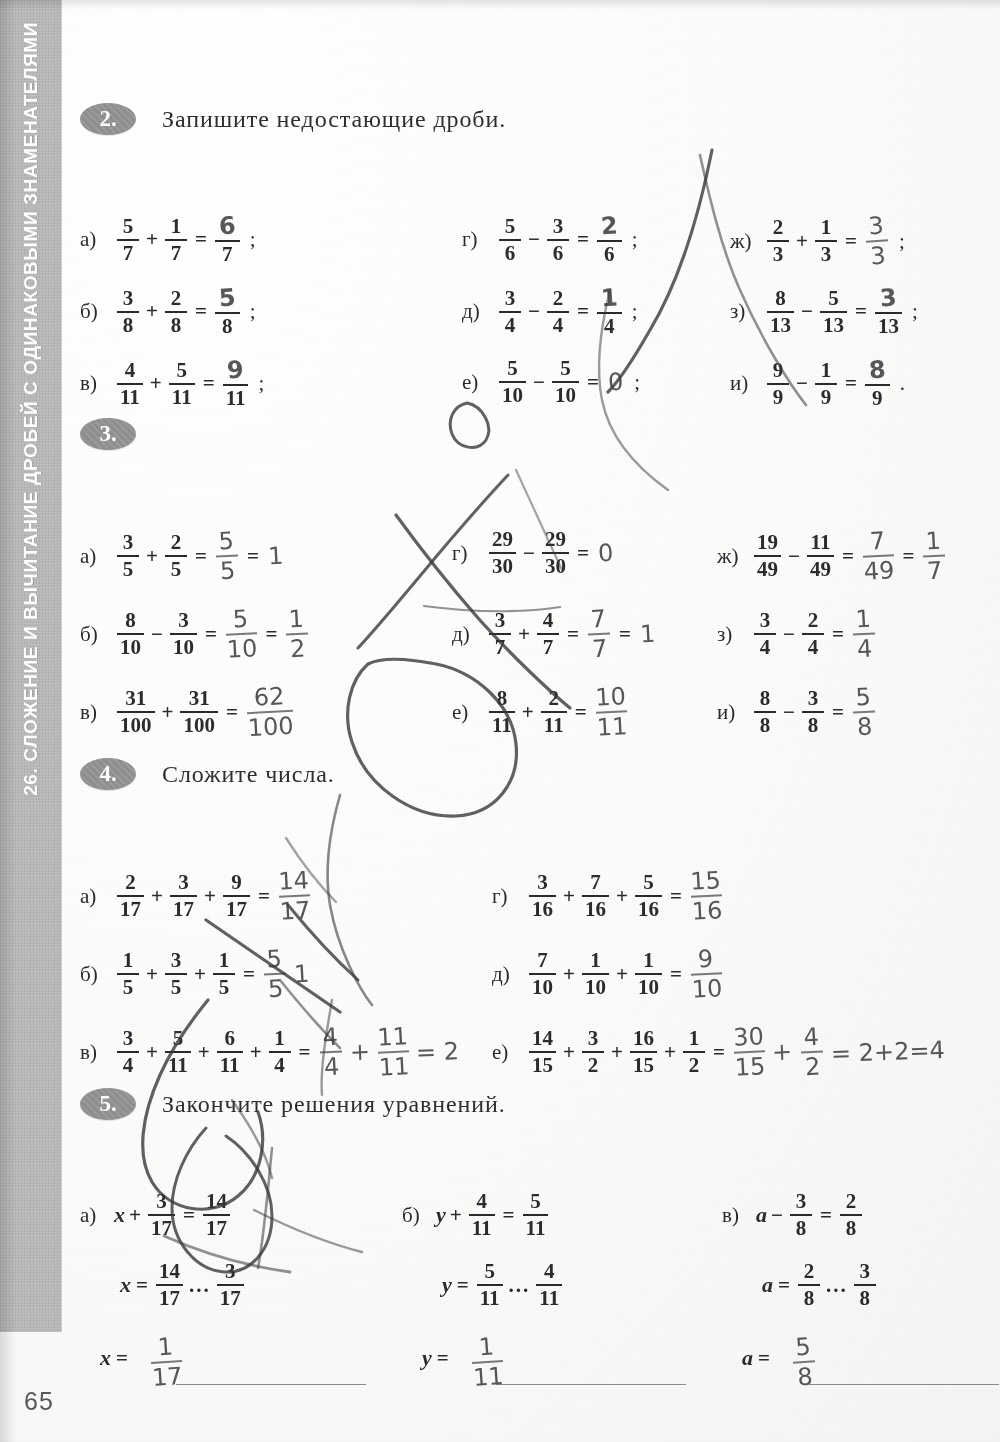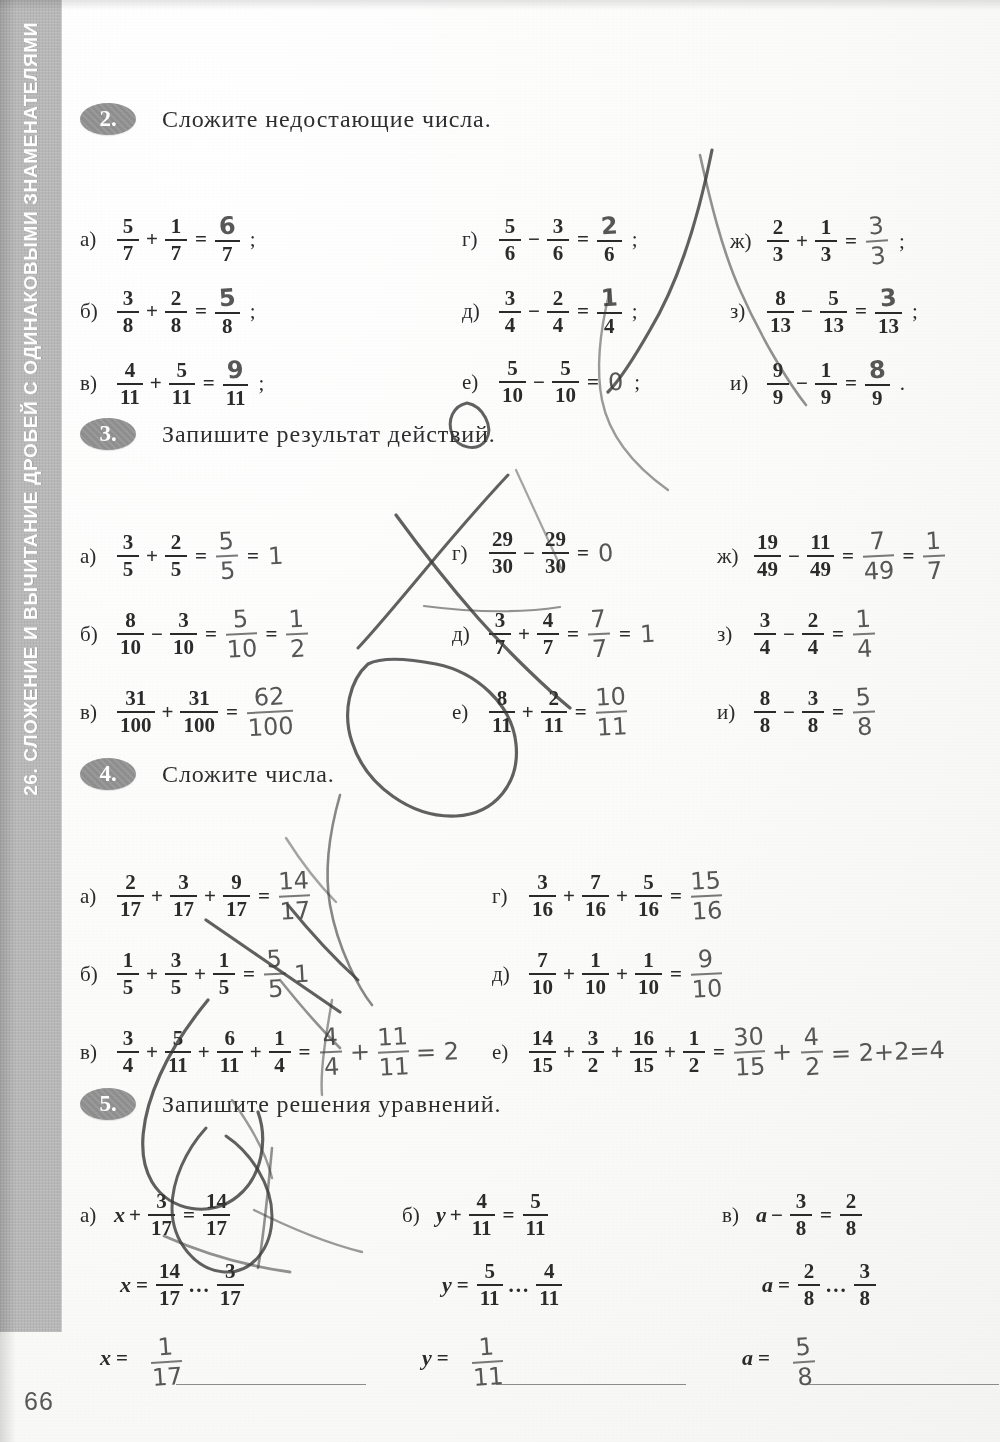--- a/index.html
+++ b/index.html
@@ -166,28 +166,28 @@
 </style>
 </head>
 <body>
 
 <div id="page">
 
   <div id="sidebar-band">
     <div id="sidebar-label">26. СЛОЖЕНИЕ И ВЫЧИТАНИЕ ДРОБЕЙ С ОДИНАКОВЫМИ ЗНАМЕНАТЕЛЯМИ</div>
   </div>
 
-  <div id="page-number">66</div>
+  <div id="page-number">65</div>
 
   <div id="content">
 
     <div class="task" style="top:100px;">
       <div class="task-head">
         <div class="badge">2.</div>
-        <div class="task-title">Сложите недостающие  числа.</div>
+        <div class="task-title">Запишите недостающие  дроби.</div>
       </div>
       <div class="items" id="t2-items" style="height:260px;">
           <div class="item" style="left: 18px; top: 70px;">
             <span class="lbl">а)</span>
             <span class="fr">
               <span class="num">5</span>
               <span class="bar"></span>
               <span class="den">7</span>
             </span>
             <span class="op">+</span>
@@ -367,21 +367,20 @@
               <span class="den">9</span>
             </span>
             <span class="semi">.</span>
           </div>
         </div>
     </div>
 
     <div class="task" style="top:415px;">
       <div class="task-head">
         <div class="badge">3.</div>
-        <div class="task-title">Запишите результат действий.</div>
       </div>
       <div class="items" id="t3-items" style="height:280px;">
           <div class="item" style="left: 18px; top: 70px;">
             <span class="lbl">а)</span>
             <span class="fr">
               <span class="num">3</span>
               <span class="bar"></span>
               <span class="den">5</span>
             </span>
             <span class="op">+</span>
@@ -762,21 +761,21 @@
               <span class="hden">2</span>
             </span>
             <span class="hw flat" style="transform: rotate(-2deg);">= 2+2=4</span>
           </div>
         </div>
     </div>
 
     <div class="task" style="top:1085px;">
       <div class="task-head">
         <div class="badge">5.</div>
-        <div class="task-title">Запишите решения уравнений.</div>
+        <div class="task-title">Закончите решения уравнений.</div>
       </div>
       <div class="items" id="t5-items" style="height:240px;">
           <div class="eqblock" style="left: 18px; top: 62px;">
             <div class="eqline">
               <span class="lbl">а)</span>
               <span class="term">x</span>
               <span class="op">+</span>
               <span class="fr">
                 <span class="num">3</span>
                 <span class="bar"></span>

